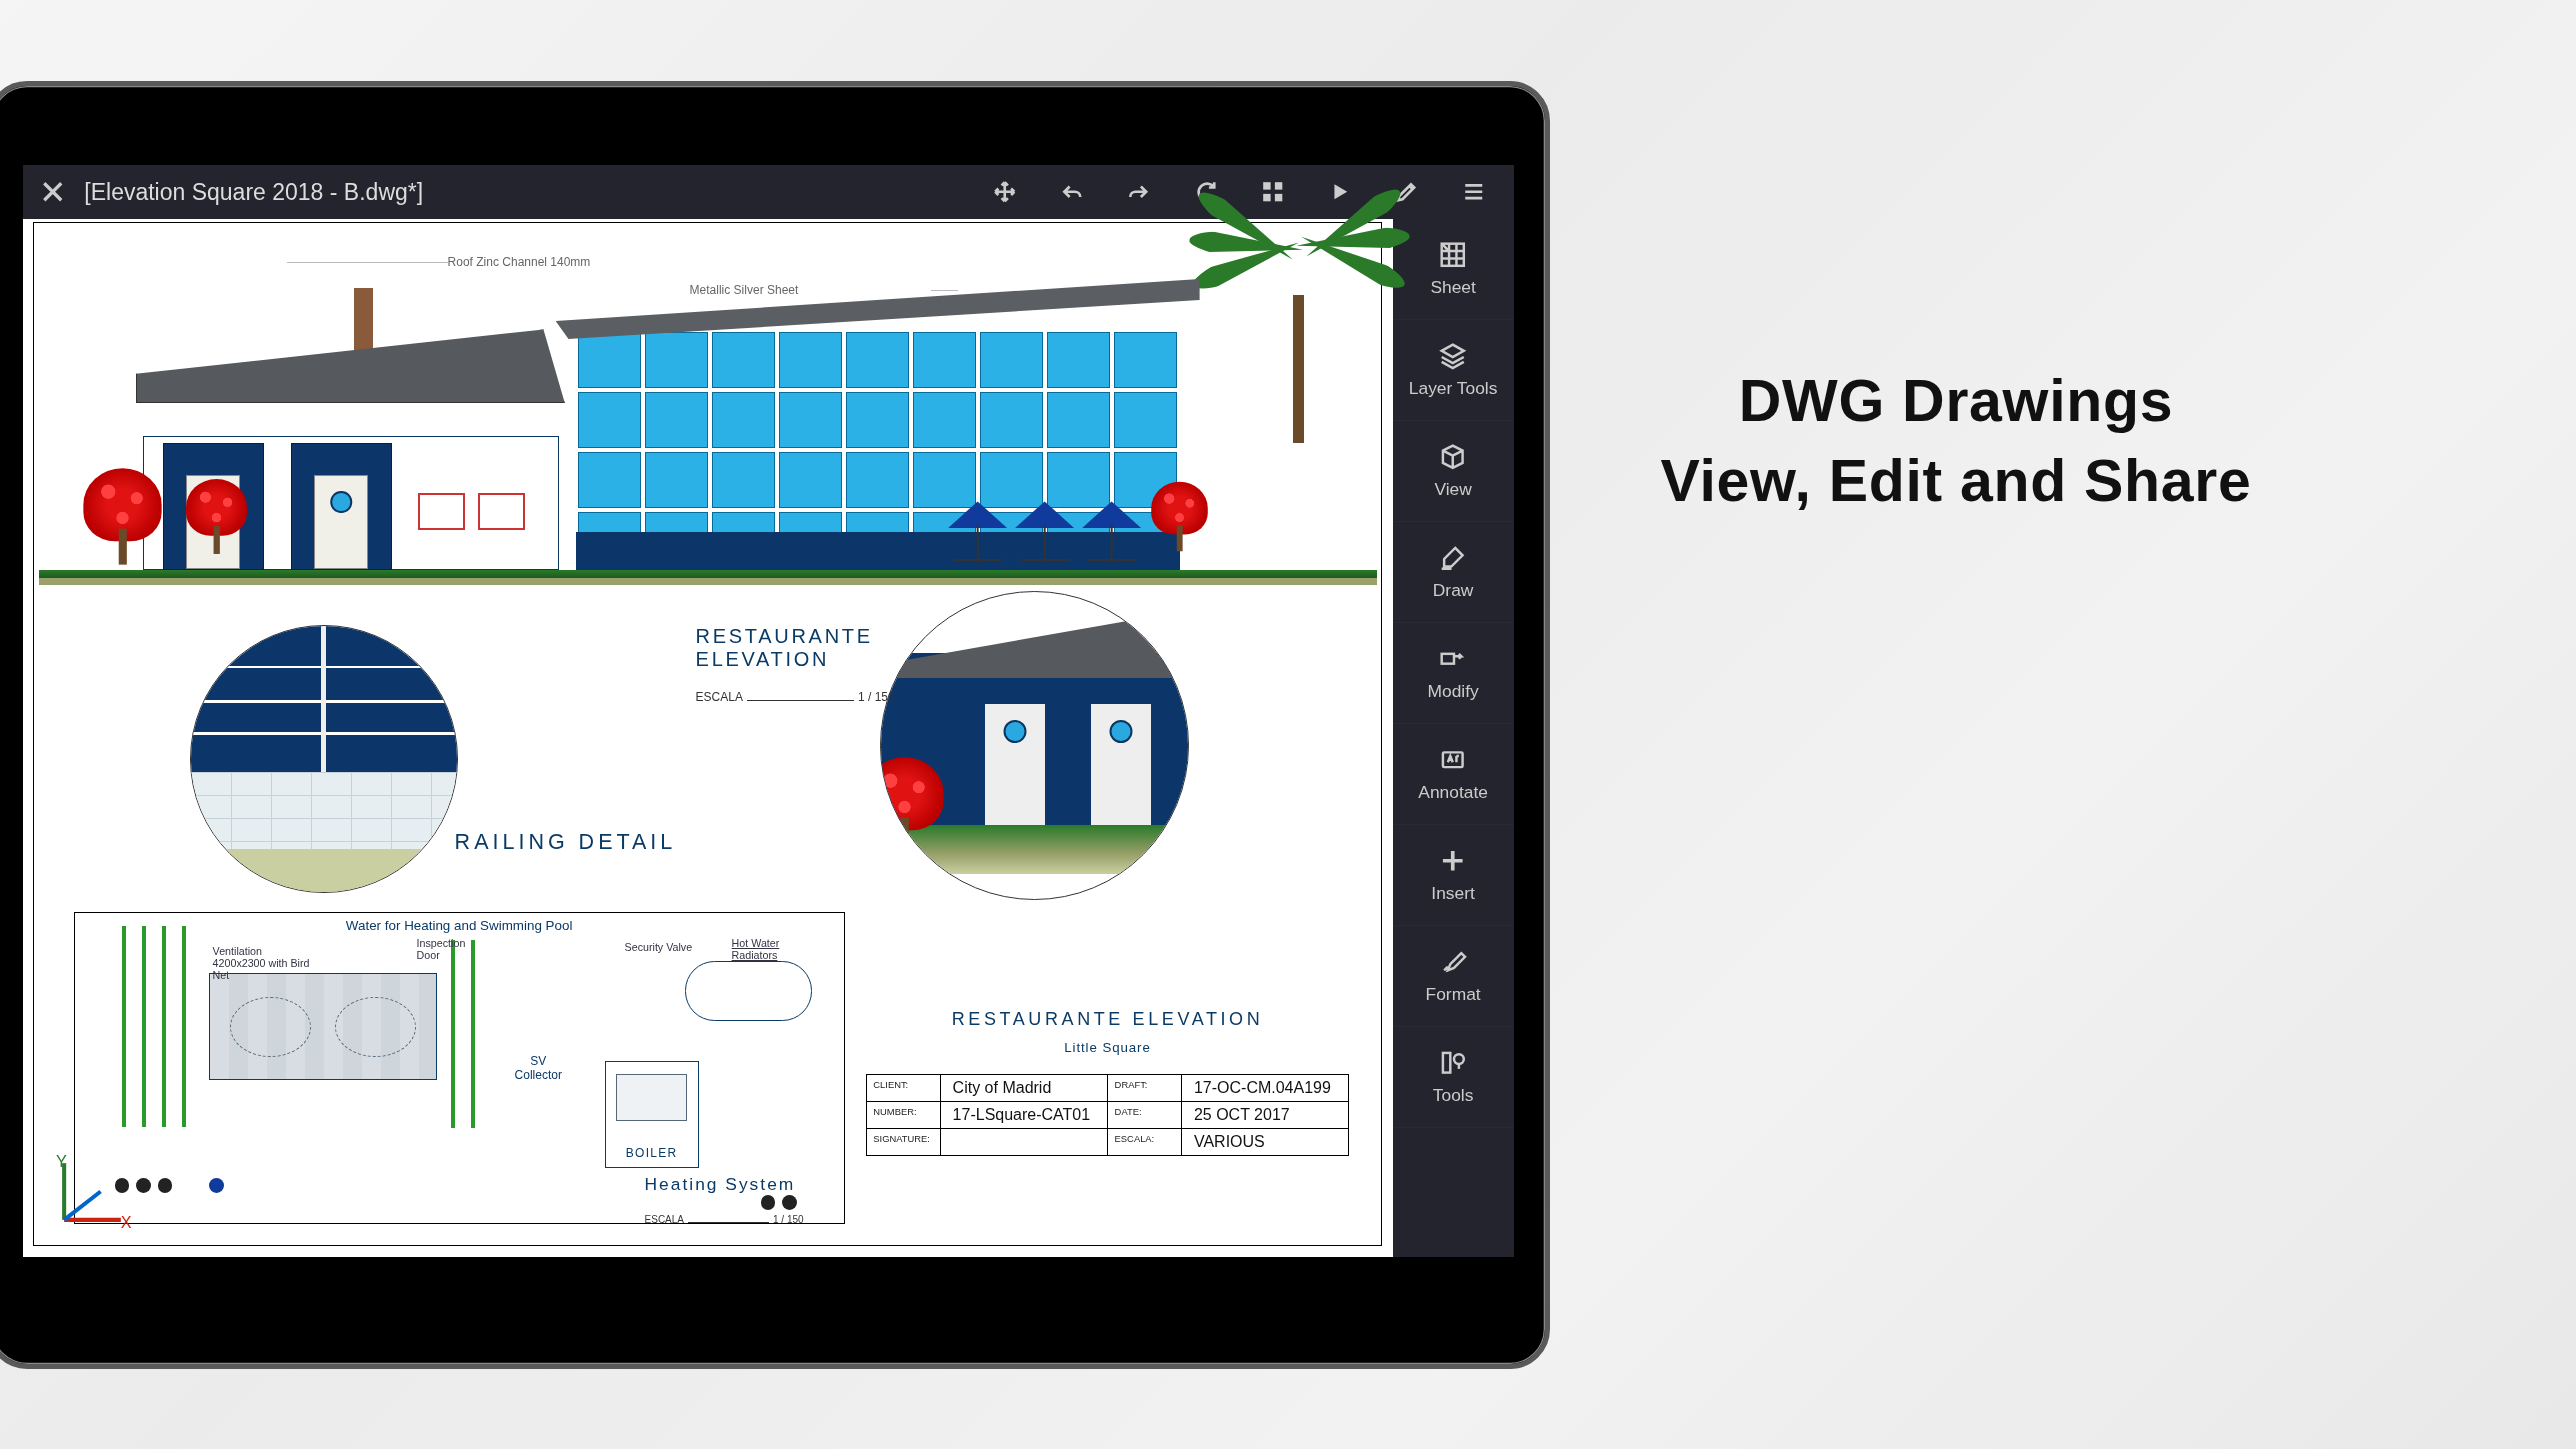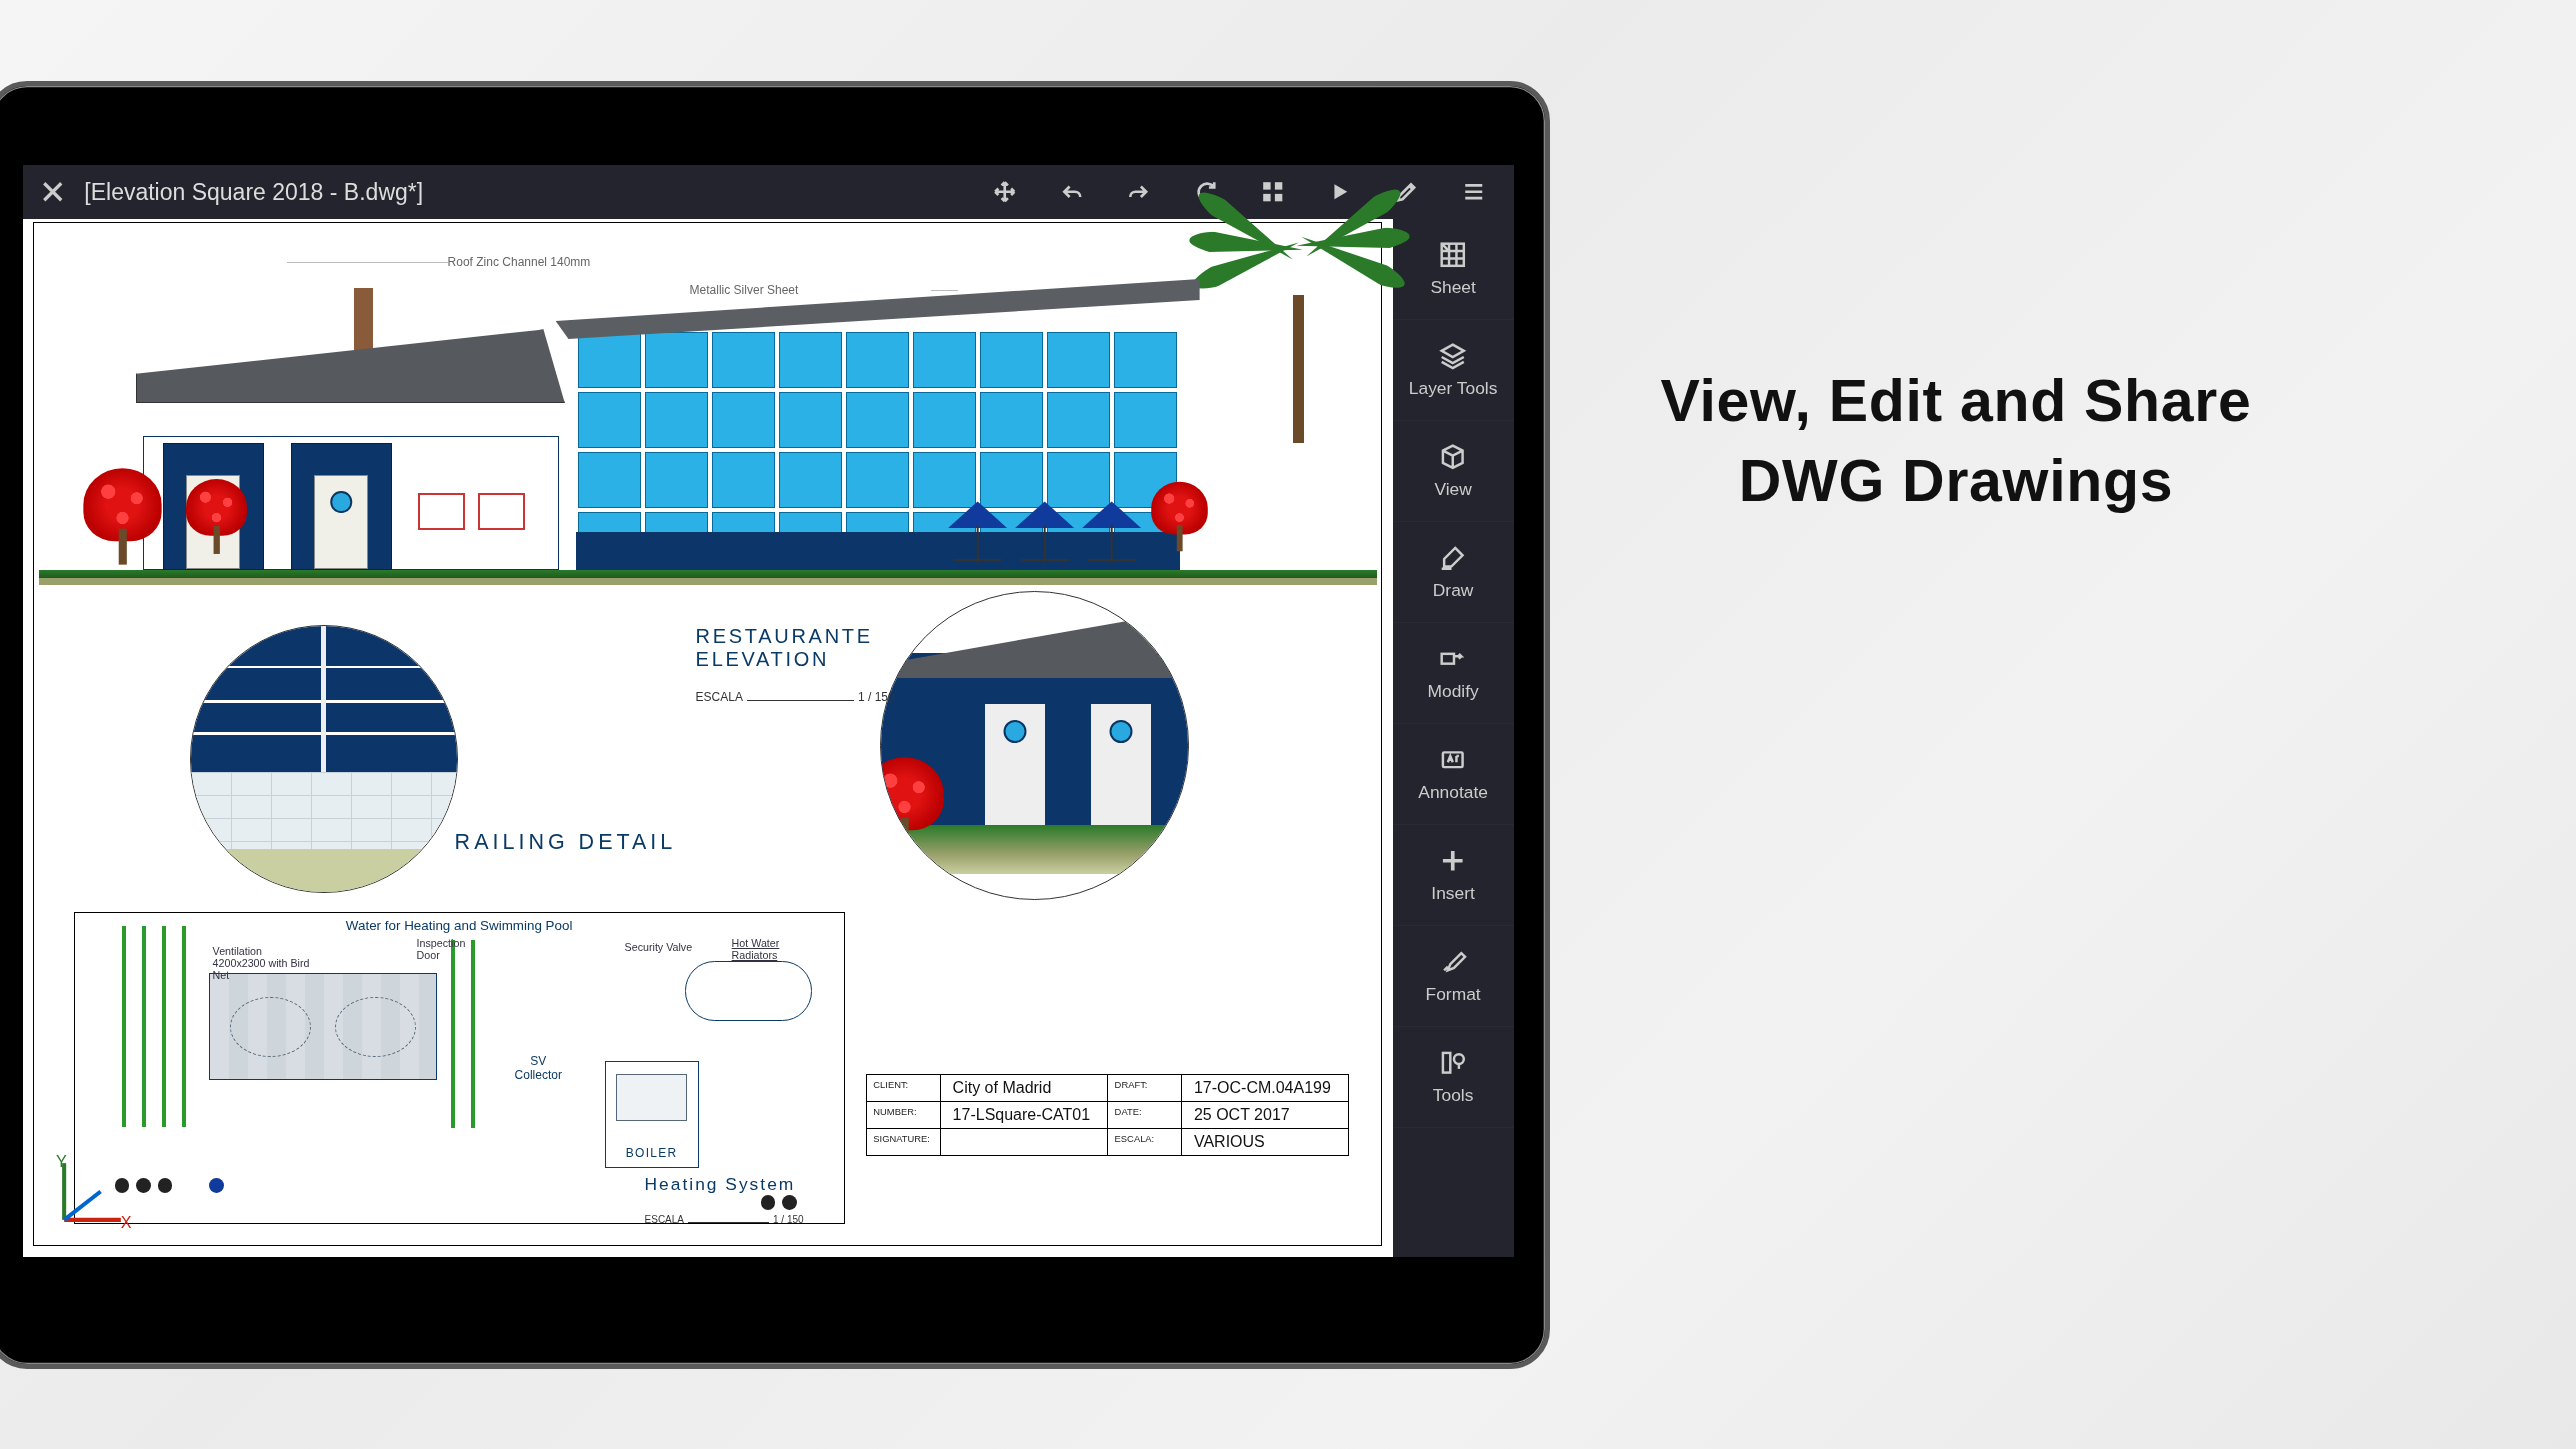--- a/index.html
+++ b/index.html
@@ -293,22 +293,22 @@
     position:absolute;left:13.4px;bottom:12px;width:81px;height:81px;
   }
   .axis svg{width:100%;height:100%;}
 </style>
 </head>
 <body>
 
 <div class="bg-grad"></div>
 
 <div class="marketing">
+  <div class="line">DWG Drawings</div>
   <div class="line">View, Edit and Share</div>
-  <div class="line">DWG Drawings</div>
 </div>
 
 <div class="tablet">
   <div class="screen">
 
     <div class="topbar">
       <div class="close">
         <svg viewBox="0 0 24 24">
             <path d="M4 4 L20 20 M20 4 L4 20"></path>
           </svg>
@@ -615,20 +615,24 @@
             <span class="dot dotb" style="margin-left:27px;"></span>
             <span class="right"><span class="dot"></span><span class="dot"></span></span>
           </div>
           <div class="labelblock lb-heat">
             <div class="ttl">Heating System</div>
             <div class="sub"><span>ESCALA</span><span class="line" style="width:81px;"></span><span>1 / 150</span></div>
           </div>
         </div>
 
         <div class="titleblock">
+          <div class="hdr">
+            <div class="t1">RESTAURANTE  ELEVATION</div>
+            <div class="t2">Little Square</div>
+          </div>
           <table>
             <tbody>
                 <tr>
               <td class="k">CLIENT:</td>
               <td class="v">City of Madrid</td>
               <td class="k">DRAFT:</td>
               <td class="v">17-OC-CM.04A199</td>
             </tr>
             <tr>
               <td class="k">NUMBER:</td>

